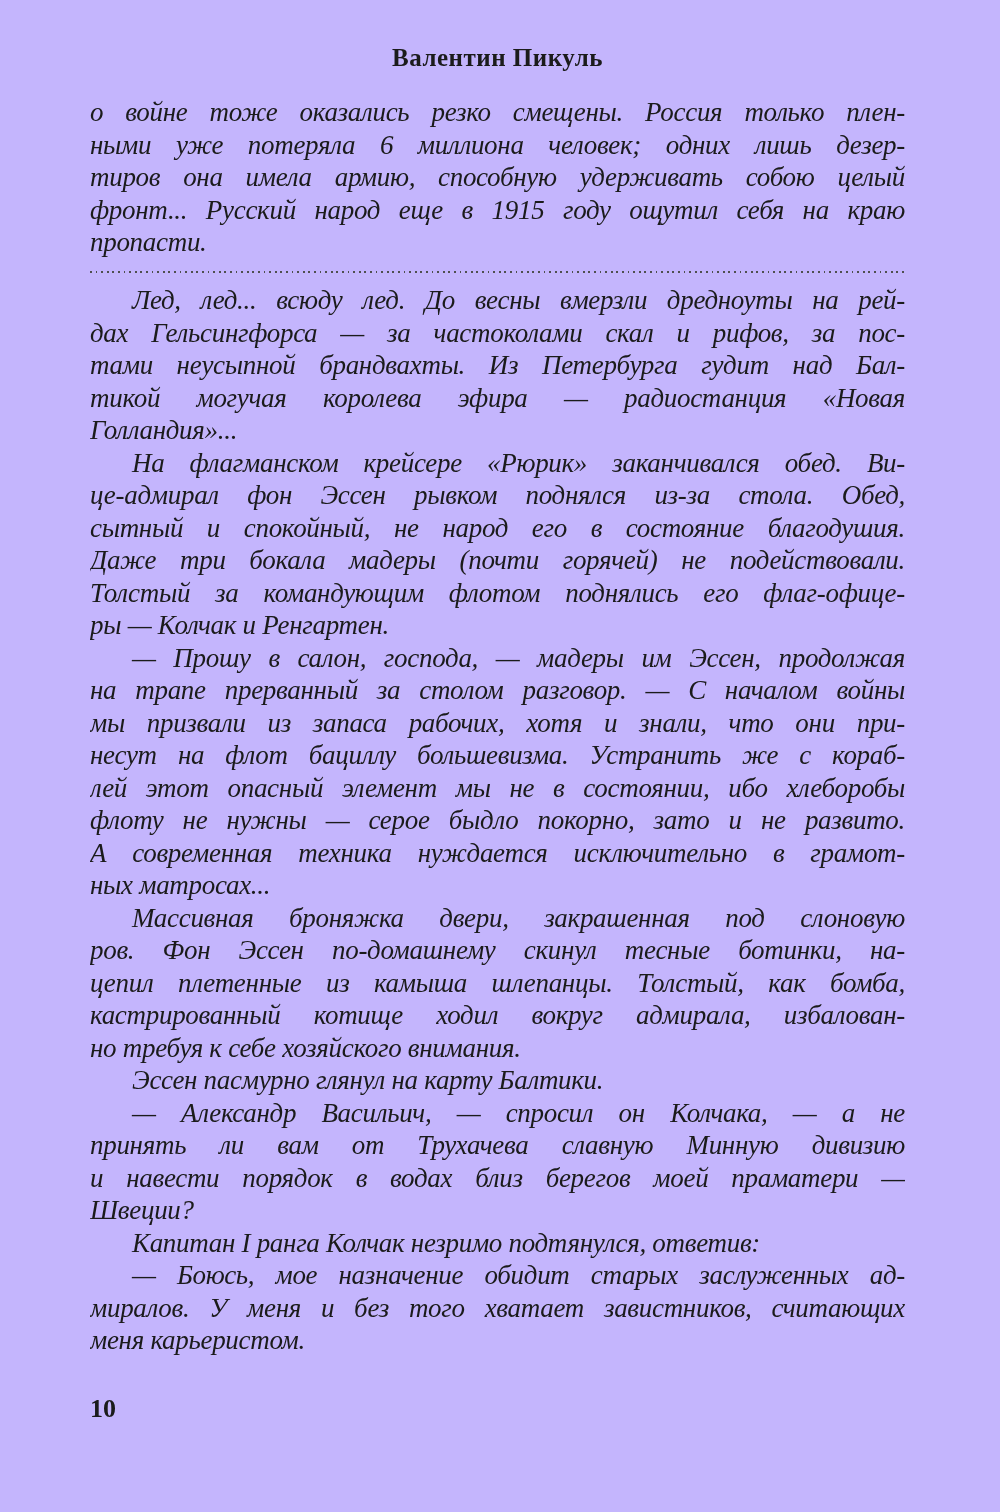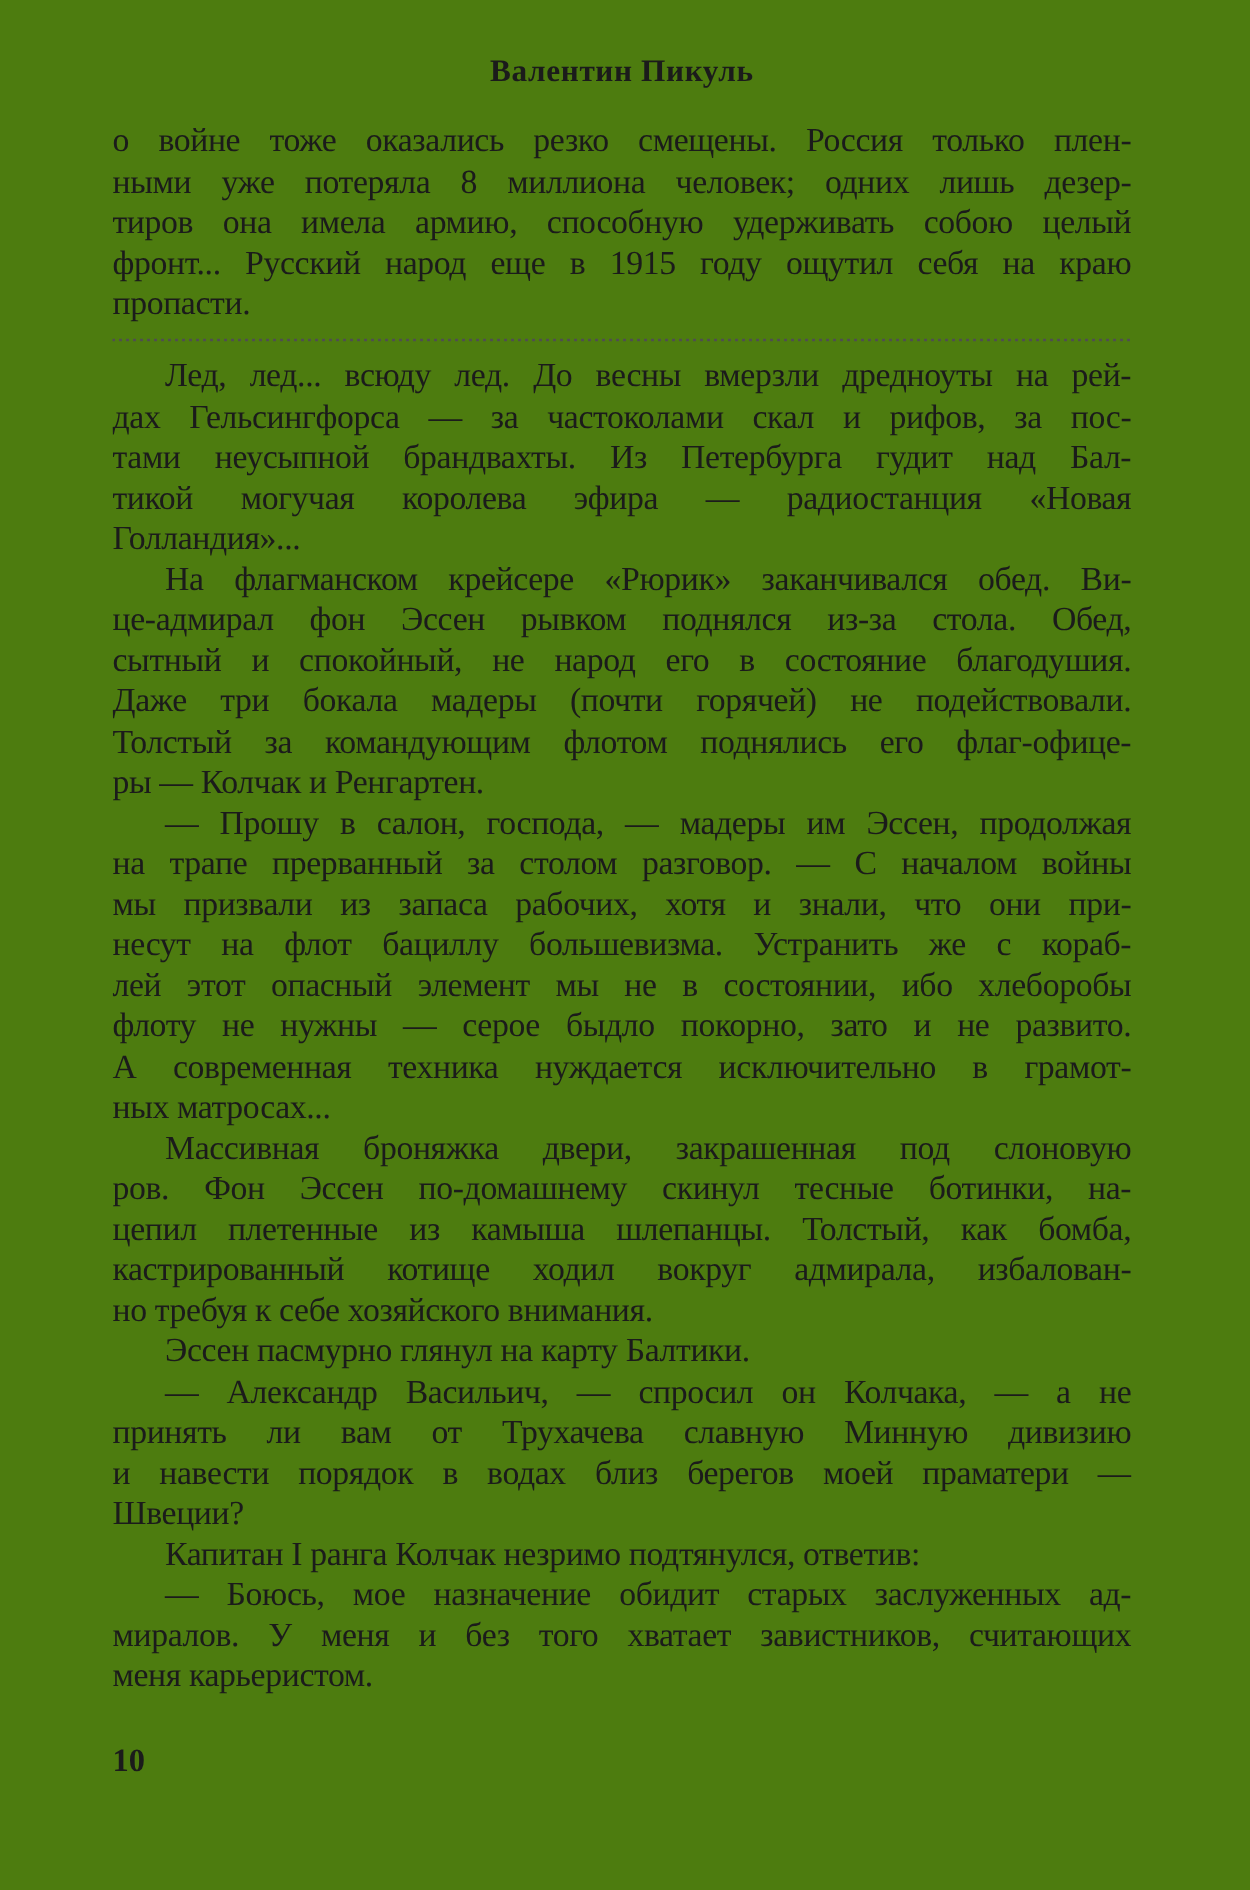--- a/index.html
+++ b/index.html
@@ -1,41 +1,41 @@
 <!DOCTYPE html>
 <html><head>
 <meta charset="utf-8">
 <style>
   * { margin: 0; padding: 0; box-sizing: border-box; }
   html, body { background: #ffffff; }
   .page {
     position: relative;
     width: 1000px;
     height: 1512px;
-    background: #4d7c0f;
+    background: #c4b5fd;
     color: #1b1b1b;
     font-family: "Liberation Serif", "DejaVu Serif", serif;
     overflow: hidden;
   }
   .content {
     padding: 44px 95px 0 90px; 
   }
   .running-header {
     text-align: center;
     font-weight: bold;
     font-size: 25px;
     line-height: 28px;
     letter-spacing: 0.5px;
     margin-bottom: 24px;
   }
   .text-block {
     font-size: 27px;
     letter-spacing: -0.3px;
   }
-  .paragraph { margin: 0; }
+  .paragraph { margin: 0; font-style: italic; }
   .line {
     height: 32.5px;
     line-height: 32.5px;
     overflow: hidden;
     text-align: justify;
     text-align-last: justify;
     white-space: normal;
   }
   .line.last {
     text-align: right;
@@ -63,21 +63,21 @@
 </style>
 </head>
 <body>
 
 <div class="page">
   <div class="content">
     <div class="running-header">Валентин Пикуль</div>
     <div class="text-block">
         <div class="paragraph">
           <div class="line">о войне тоже оказались резко смещены. Россия только плен-</div>
-          <div class="line">ными уже потеряла 8 миллиона человек; одних лишь дезер-</div>
+          <div class="line">ными уже потеряла 6 миллиона человек; одних лишь дезер-</div>
           <div class="line">тиров она имела армию, способную удерживать собою целый</div>
           <div class="line">фронт... Русский народ еще в 1915 году ощутил себя на краю</div>
           <div class="line last">пропасти.</div>
         </div>
         <div class="divider"></div>
         <div class="paragraph">
           <div class="line indent">Лед, лед... всюду лед. До весны вмерзли дредноуты на рей-</div>
           <div class="line">дах Гельсингфорса — за частоколами скал и рифов, за пос-</div>
           <div class="line">тами неусыпной брандвахты. Из Петербурга гудит над Бал-</div>
           <div class="line">тикой могучая королева эфира — радиостанция «Новая</div>

